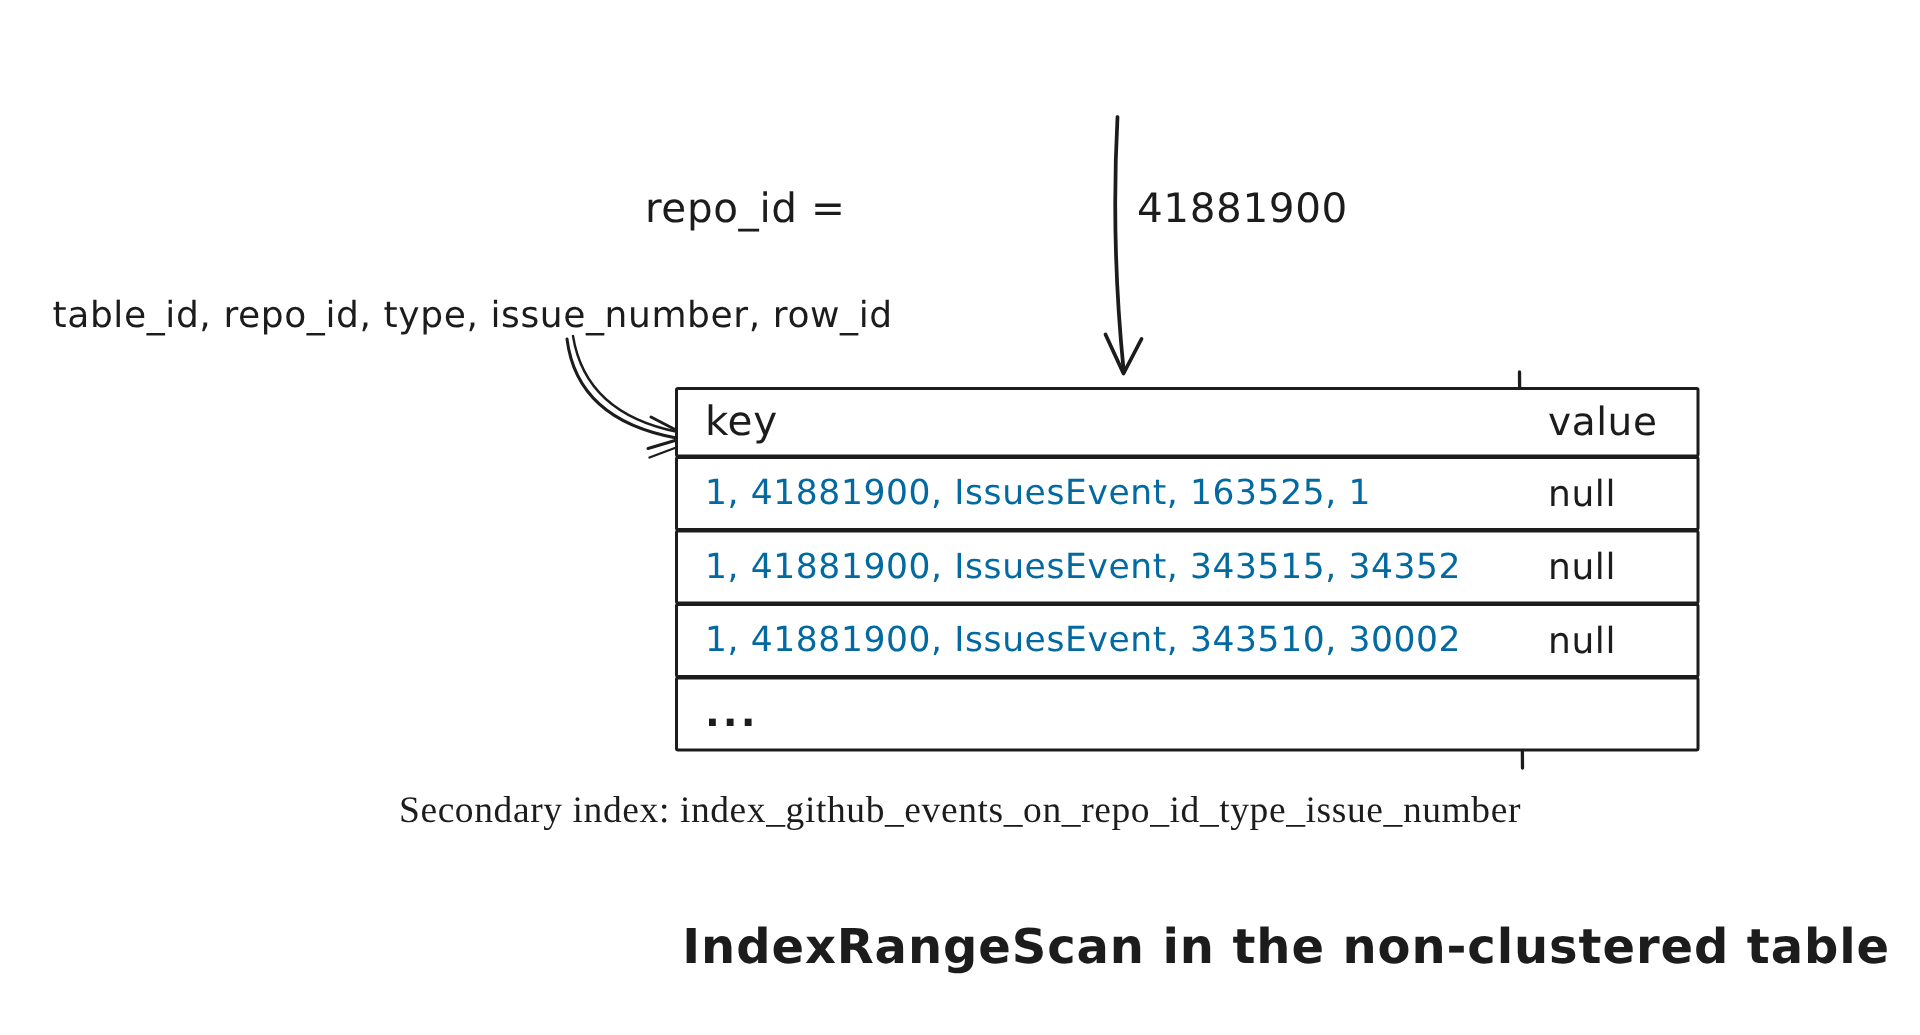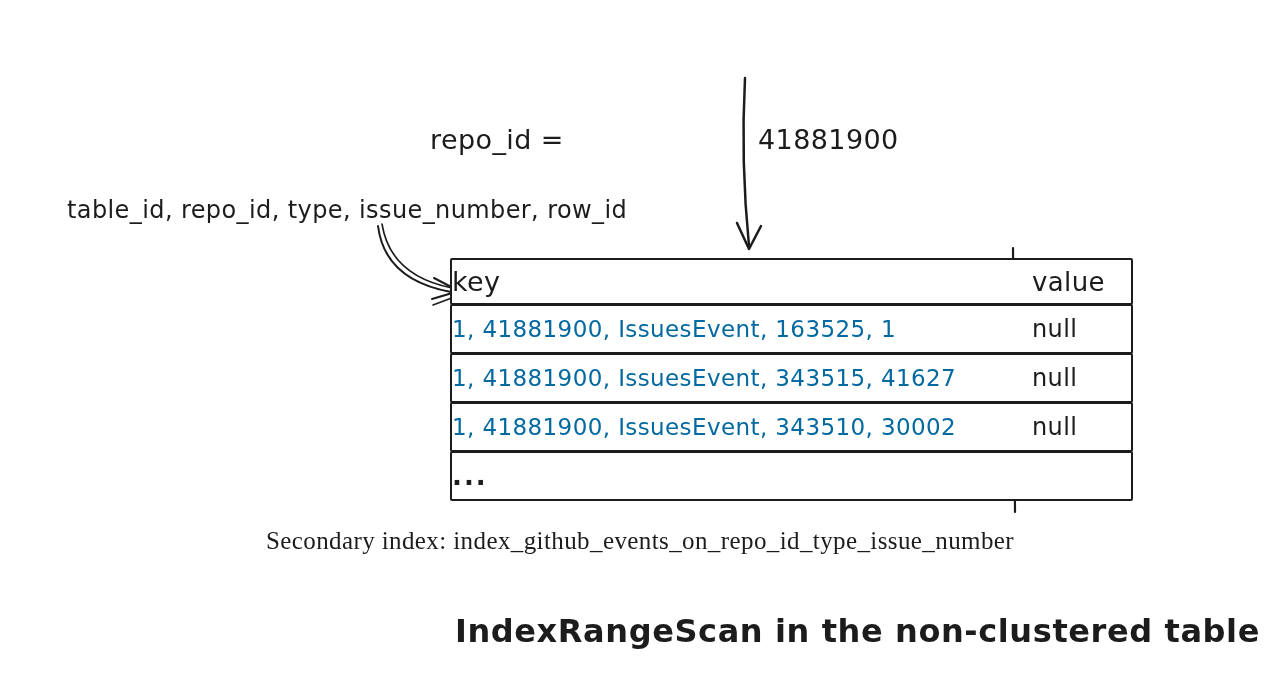--- a/index.html
+++ b/index.html
@@ -20,38 +20,38 @@
     text-align: left; font-size: 27px; white-space: nowrap;
   }
   .filter-value {
     position: absolute; top: 124px; left: 758px;
     font-size: 27px; white-space: nowrap;
   }
 
   
   .key-columns-label {
     position: absolute; top: 196px; left: 35px;
-    font-size: 24px; white-space: nowrap; margin-left: 32px;
+    font-size: 24px; white-space: nowrap;
   }
 
   
   .idx-table {
     position: absolute; left: 450px; top: 258px; width: 683px;
   }
   .idx-row {
     display: flex; align-items: center;
     border: 2.5px solid #1c1c1c;
     background: #ffffff;
     height: 50px;
     border-radius: 2px;
   }
   .idx-row + .idx-row { margin-top: -1px; }
   .idx-row.header { height: 47px; }
   .cell-key {
-    width: 563px; 
+    width: 563px; padding-left: 18px;
     font-size: 23px; white-space: nowrap; overflow: hidden;
   }
   .header .cell-key { font-size: 27px; }
   .cell-value {
     flex: 1; padding-left: 17px;
     font-size: 24px; white-space: nowrap;
   }
   .header .cell-value { font-size: 26px; }
   .key-blue { color: #0369a1; }
   .ellipsis-cell { font-size: 26px; font-weight: bold; letter-spacing: 2px; }
@@ -107,21 +107,21 @@
   <div class="idx-table">
     <div class="idx-row header">
       <div class="cell-key hand">key</div>
       <div class="cell-value hand">value</div>
     </div>
     <div class="idx-row">
       <div class="cell-key key-blue hand">1, 41881900, IssuesEvent, 163525, 1</div>
       <div class="cell-value hand">null</div>
     </div>
     <div class="idx-row">
-      <div class="cell-key key-blue hand">1, 41881900, IssuesEvent, 343515, 41627</div>
+      <div class="cell-key key-blue hand">1, 41881900, IssuesEvent, 343515, 34352</div>
       <div class="cell-value hand">null</div>
     </div>
     <div class="idx-row">
       <div class="cell-key key-blue hand">1, 41881900, IssuesEvent, 343510, 30002</div>
       <div class="cell-value hand">null</div>
     </div>
     <div class="idx-row">
       <div class="cell-key ellipsis-cell">...</div>
       <div class="cell-value hand"></div>
     </div>

